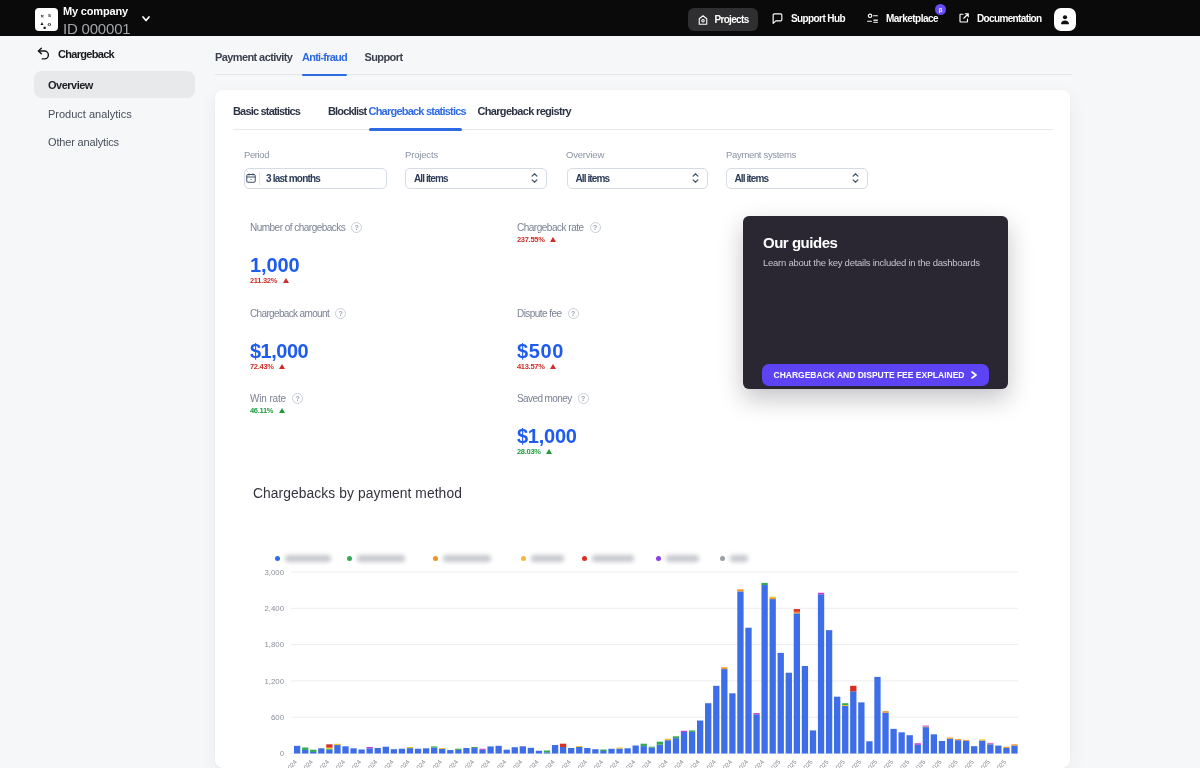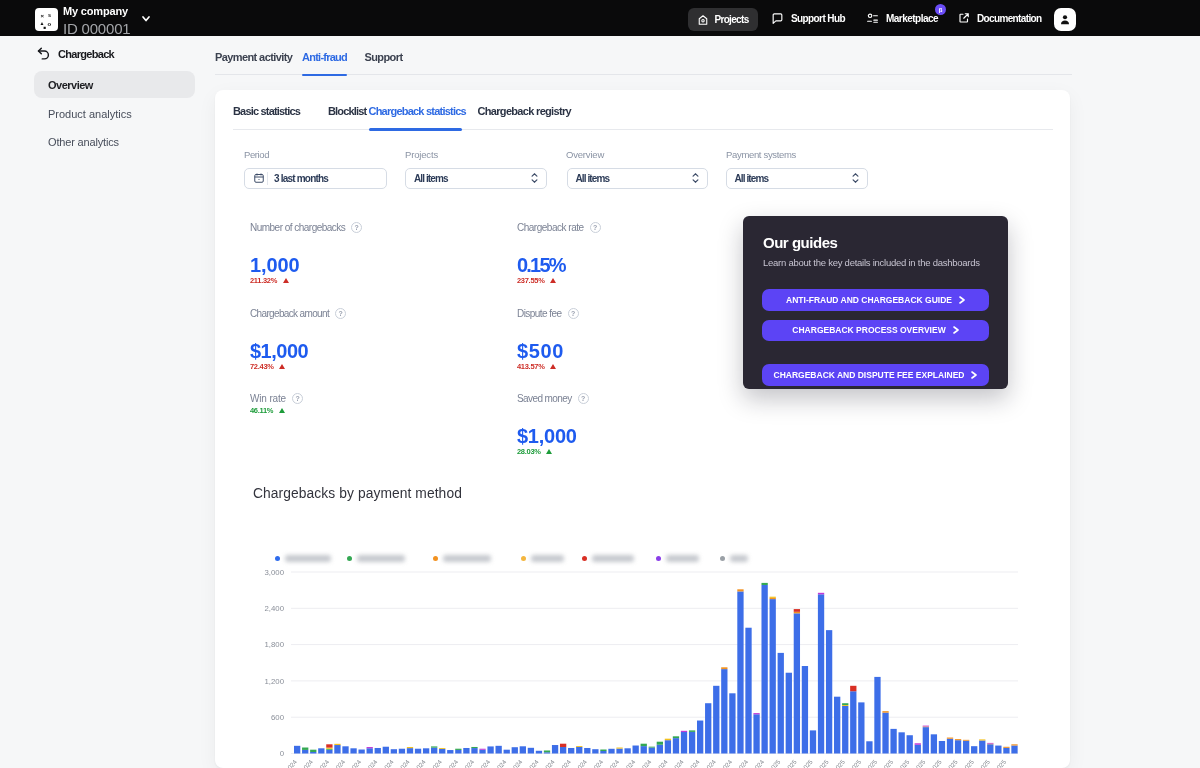--- a/index.html
+++ b/index.html
@@ -145,21 +145,21 @@
 <div class="ctab" id="ct3" style="left:368.5px;letter-spacing:-0.78px">Chargeback statistics</div>
 <div class="ctab" style="left:477.5px;letter-spacing:-0.68px">Chargeback registry</div>
 <div id="cline"></div>
 <div id="culine"></div>
 
 <div class="flabel" style="left:244px;letter-spacing:-.41px">Period</div>
 <div class="flabel" style="left:405px;letter-spacing:-.17px">Projects</div>
 <div class="flabel" style="left:566px;letter-spacing:-.19px">Overview</div>
 <div class="flabel" style="left:726px;letter-spacing:-.33px">Payment systems</div>
 
-<div class="fbox" style="left:244px;width:143px;padding-left:8px;letter-spacing:-.8px">
+<div class="fbox" style="left:244px;width:143px;letter-spacing:-.8px">
   <svg width="12" height="12" viewBox="0 0 24 24" fill="none" stroke="#3e4d68" stroke-width="2">
       <rect x="3.5" y="5" width="17" height="15.5" rx="2.5"></rect>
       <path d="M3.5 10 h17 M8 3 v4 M16 3 v4"></path>
       <circle cx="12" cy="15" r="1.2" fill="#3e4d68" stroke="none"></circle>
     </svg>
   <span id="pdiv"></span>3 last months
 </div>
 <div class="fbox" style="left:405px;width:142px;padding-left:8px">All items<span class="chev2">
       <svg width="7" height="4" viewBox="0 0 8 5">
         <path d="M1 4 L4 1 L7 4" stroke="#3e4d68" stroke-width="1.5" fill="none" stroke-linecap="round"></path>
@@ -185,21 +185,20 @@
       </svg>
     </span></div>
 
 <div class="stat" style="left:250px;top:221px">
   <div class="slabel" style="letter-spacing:-0.52px">Number of chargebacks<span class="q">?</span></div>
   <div class="sval" style="letter-spacing:-0.1px">1,000</div>
   <div class="sdelta red">211.32% <span class="tri"></span></div>
 </div>
 <div class="stat" style="left:517px;top:221px">
   <div class="slabel" style="letter-spacing:-0.49px">Chargeback rate<span class="q">?</span></div>
-  <div class="sval" style="letter-spacing:-1.8px">0.15%</div>
   <div class="sdelta red">237.55% <span class="tri"></span></div>
 </div>
 <div class="stat" style="left:250px;top:307px">
   <div class="slabel" style="letter-spacing:-0.65px">Chargeback amount<span class="q">?</span></div>
   <div class="sval" style="letter-spacing:-0.5px">$1,000</div>
   <div class="sdelta red">72.43% <span class="tri"></span></div>
 </div>
 <div class="stat" style="left:517px;top:307px">
   <div class="slabel" style="letter-spacing:-0.54px">Dispute fee<span class="q">?</span></div>
   <div class="sval" style="letter-spacing:0.6px">$500</div>
@@ -211,26 +210,20 @@
 </div>
 <div class="stat" style="left:517px;top:392px">
   <div class="slabel" style="letter-spacing:-0.6px">Saved money<span class="q">?</span></div>
   <div class="sval" style="letter-spacing:-0.25px">$1,000</div>
   <div class="sdelta green">28.03% <span class="tri"></span></div>
 </div>
 
 <div id="guides">
   <div id="gtitle">Our guides</div>
   <div id="gsub">Learn about the key details included in the dashboards</div>
-  <div class="gbtn" style="top:73px">ANTI-FRAUD AND CHARGEBACK GUIDE <svg width="6" height="8" viewBox="0 0 6 8">
-        <path d="M1 1 L5 4 L1 7" stroke="#fff" stroke-width="1.6" fill="none" stroke-linecap="round" stroke-linejoin="round"></path>
-      </svg></div>
-  <div class="gbtn" style="top:103.5px">CHARGEBACK PROCESS OVERVIEW <svg width="6" height="8" viewBox="0 0 6 8">
-        <path d="M1 1 L5 4 L1 7" stroke="#fff" stroke-width="1.6" fill="none" stroke-linecap="round" stroke-linejoin="round"></path>
-      </svg></div>
   <div class="gbtn" style="top:148px">CHARGEBACK AND DISPUTE FEE EXPLAINED <svg width="6" height="8" viewBox="0 0 6 8">
         <path d="M1 1 L5 4 L1 7" stroke="#fff" stroke-width="1.6" fill="none" stroke-linecap="round" stroke-linejoin="round"></path>
       </svg></div>
 </div>
 
 <div id="chh">Chargebacks by payment method</div>
 <div id="legend">
     <span class="li" style="left:274.8px">
       <span class="dot" style="background:#2f6ced"></span>
       <span class="pill" style="width:46px"></span>

